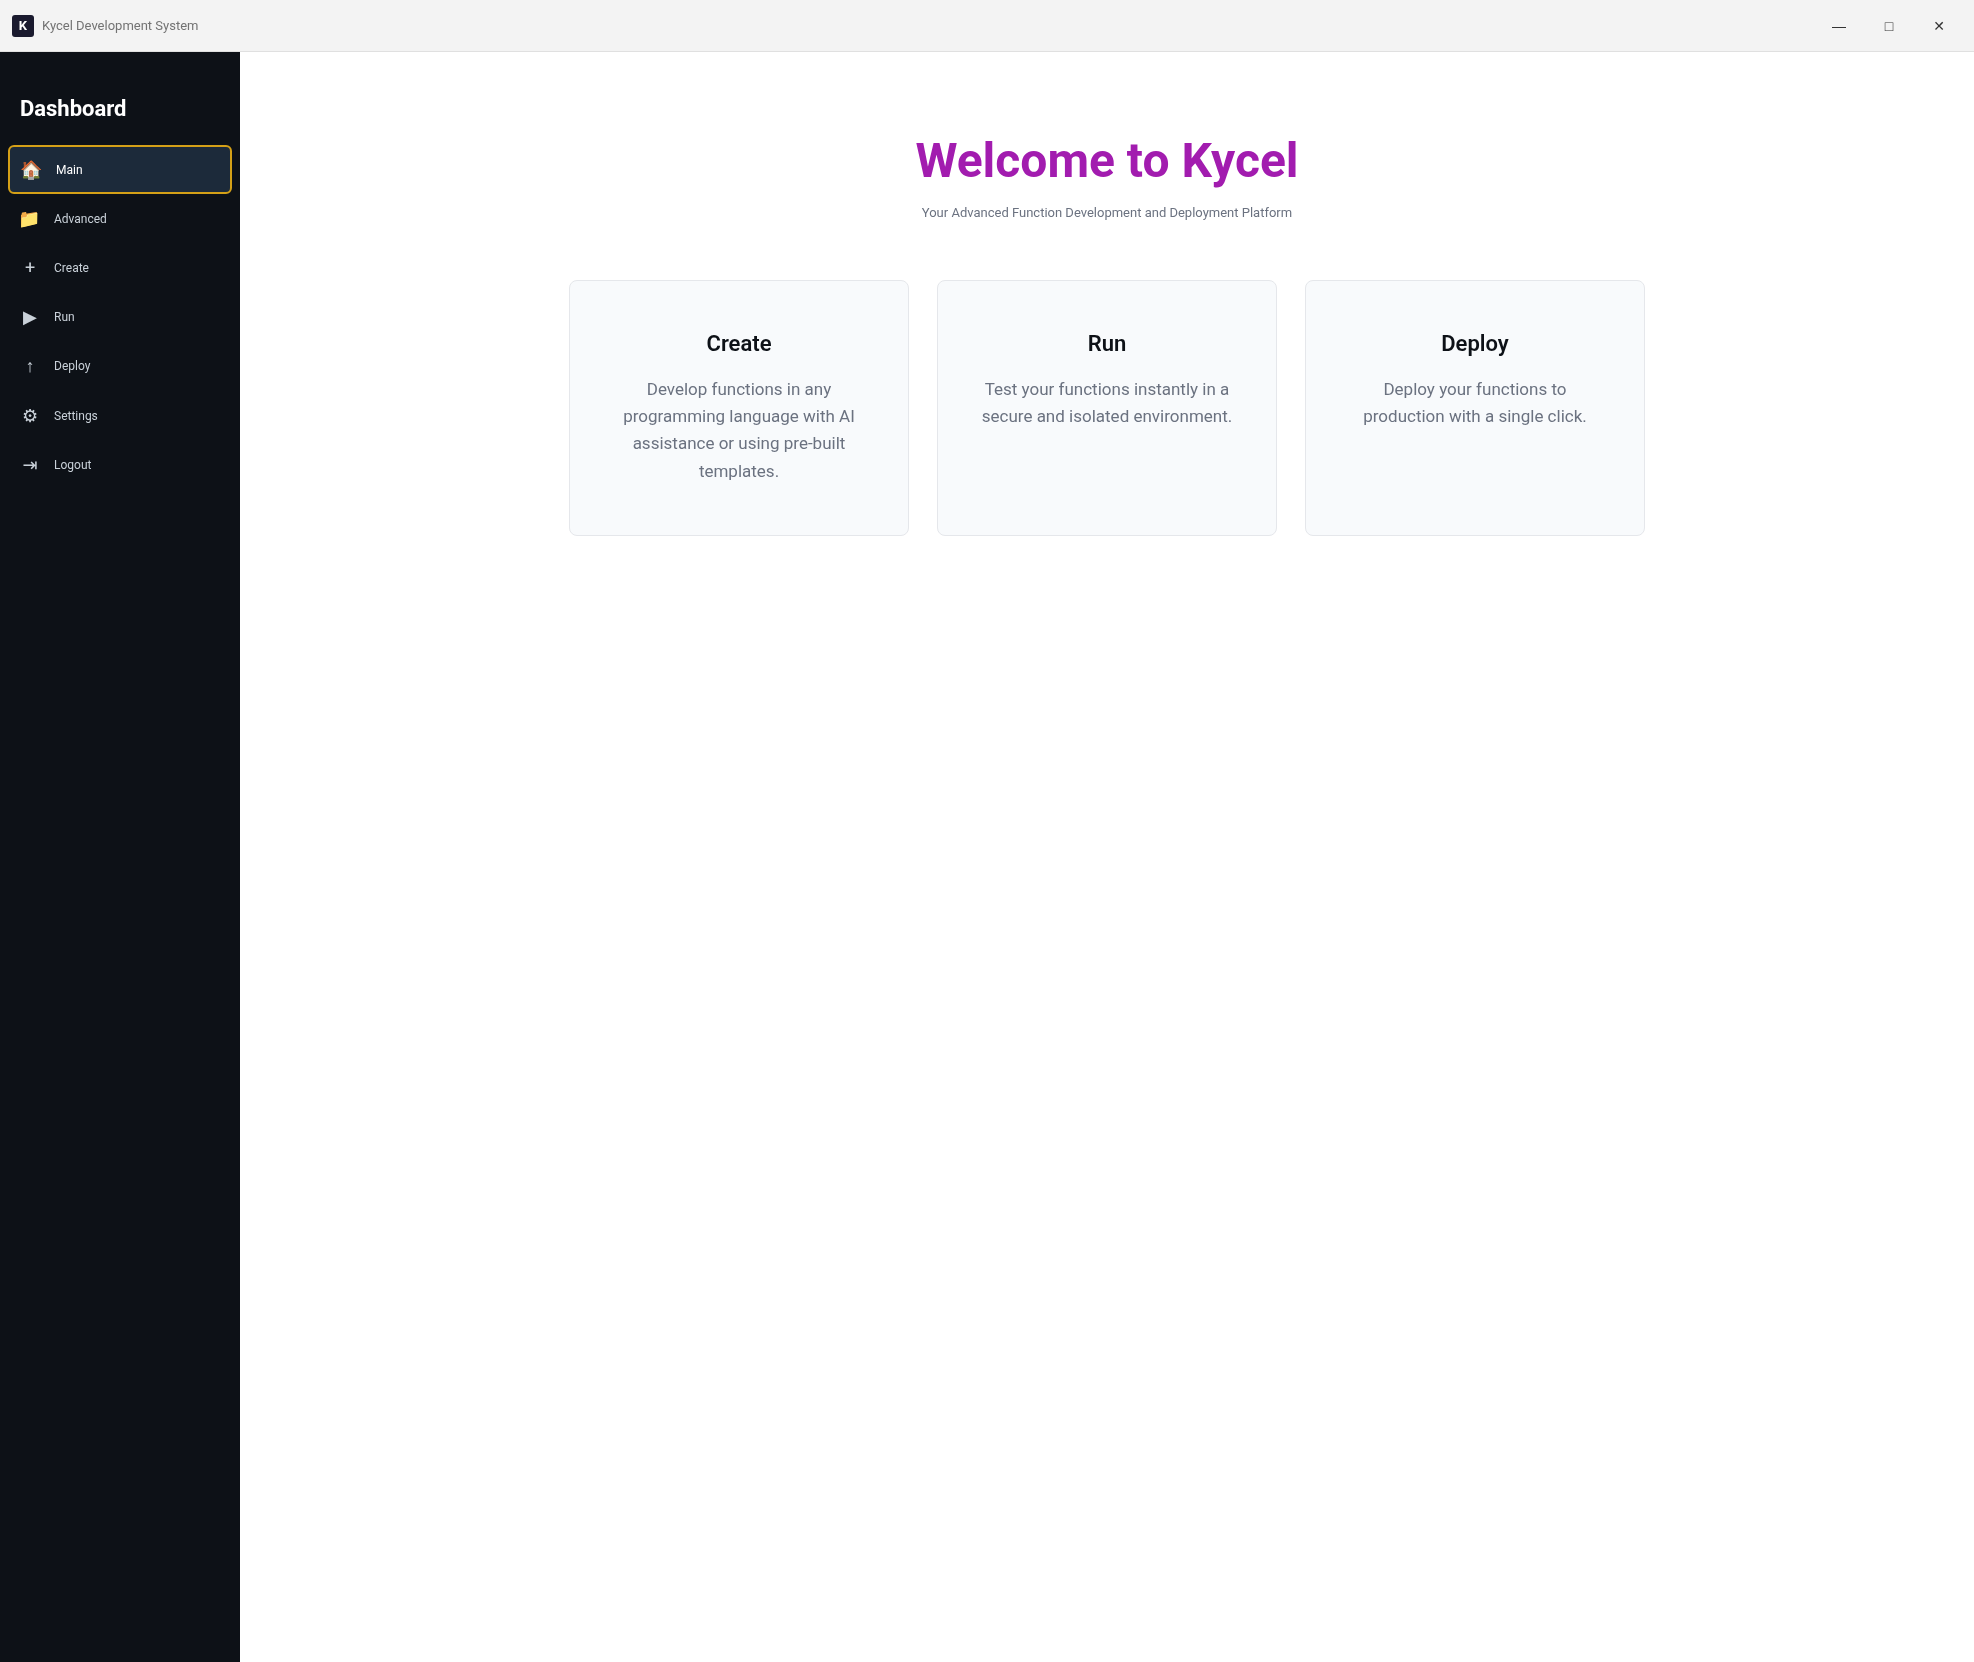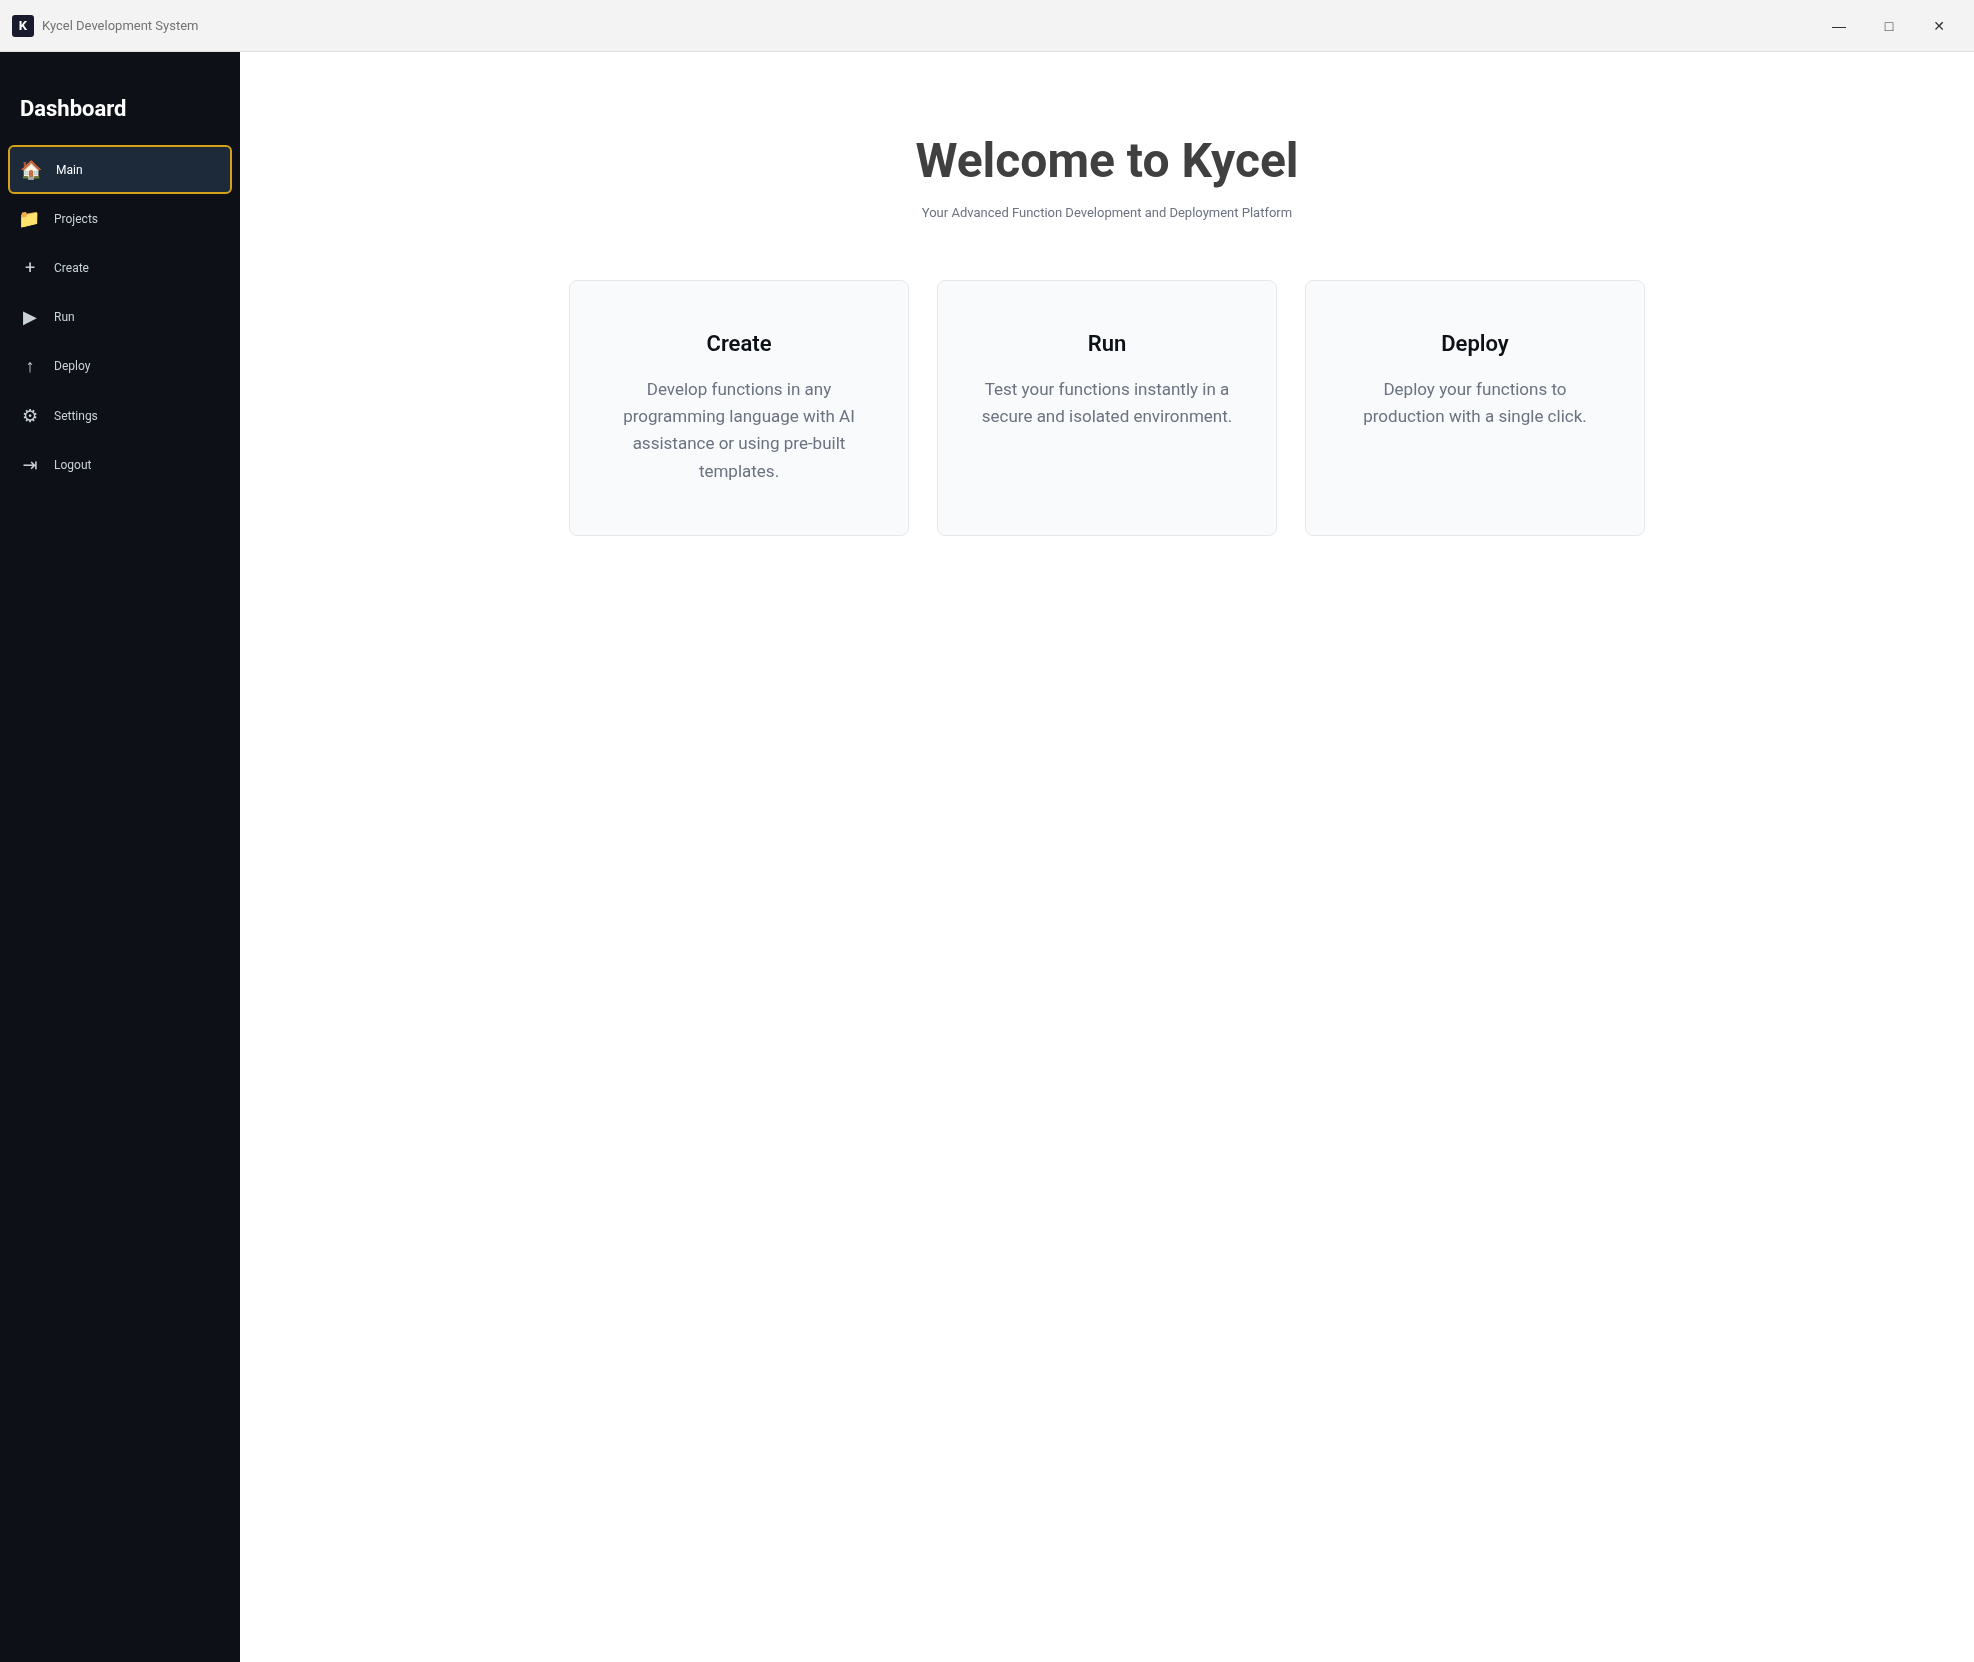--- a/index.html
+++ b/index.html
@@ -137,21 +137,21 @@
       display: flex;
       flex-direction: column;
       align-items: center;
       padding: 80px 40px;
       overflow-y: auto;
     }
 
     .welcome-title {
       font-size: 48px;
       font-weight: 700;
-      color: #404040;
+      color: #a21caf;
       margin-bottom: 16px;
       text-align: center;
     }
 
     .welcome-subtitle {
       font-size: 13px;
       color: #6b7280;
       margin-bottom: 60px;
       text-align: right;
     }
@@ -214,21 +214,21 @@
     <div class="sidebar">
       <div class="sidebar-title">Dashboard</div>
 
       <div id="sidebar-items-container">
           <div class="sidebar-item active">
             <span class="sidebar-icon">🏠</span>
             <span class="sidebar-label">Main</span>
           </div>
           <div class="sidebar-item">
             <span class="sidebar-icon">📁</span>
-            <span class="sidebar-label">Projects</span>
+            <span class="sidebar-label">Advanced</span>
           </div>
           <div class="sidebar-item">
             <span class="sidebar-icon">+</span>
             <span class="sidebar-label">Create</span>
           </div>
           <div class="sidebar-item">
             <span class="sidebar-icon">▶</span>
             <span class="sidebar-label">Run</span>
           </div>
           <div class="sidebar-item">

